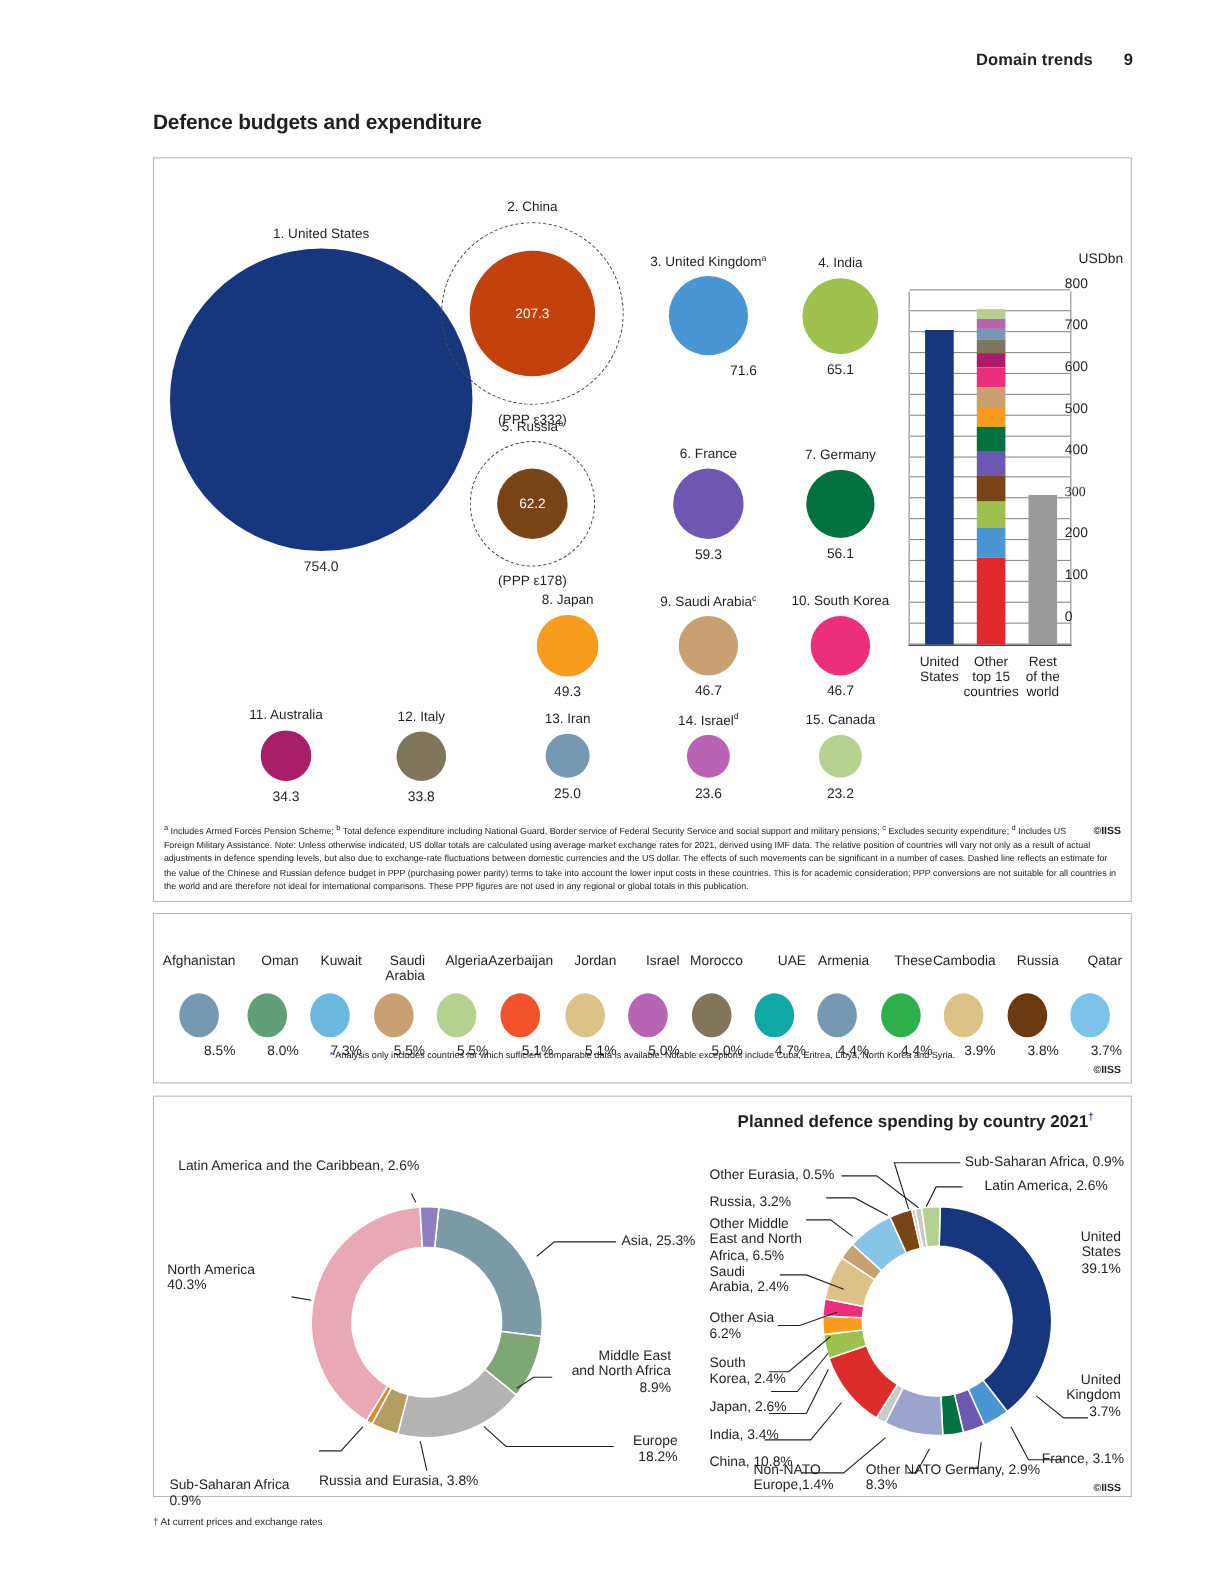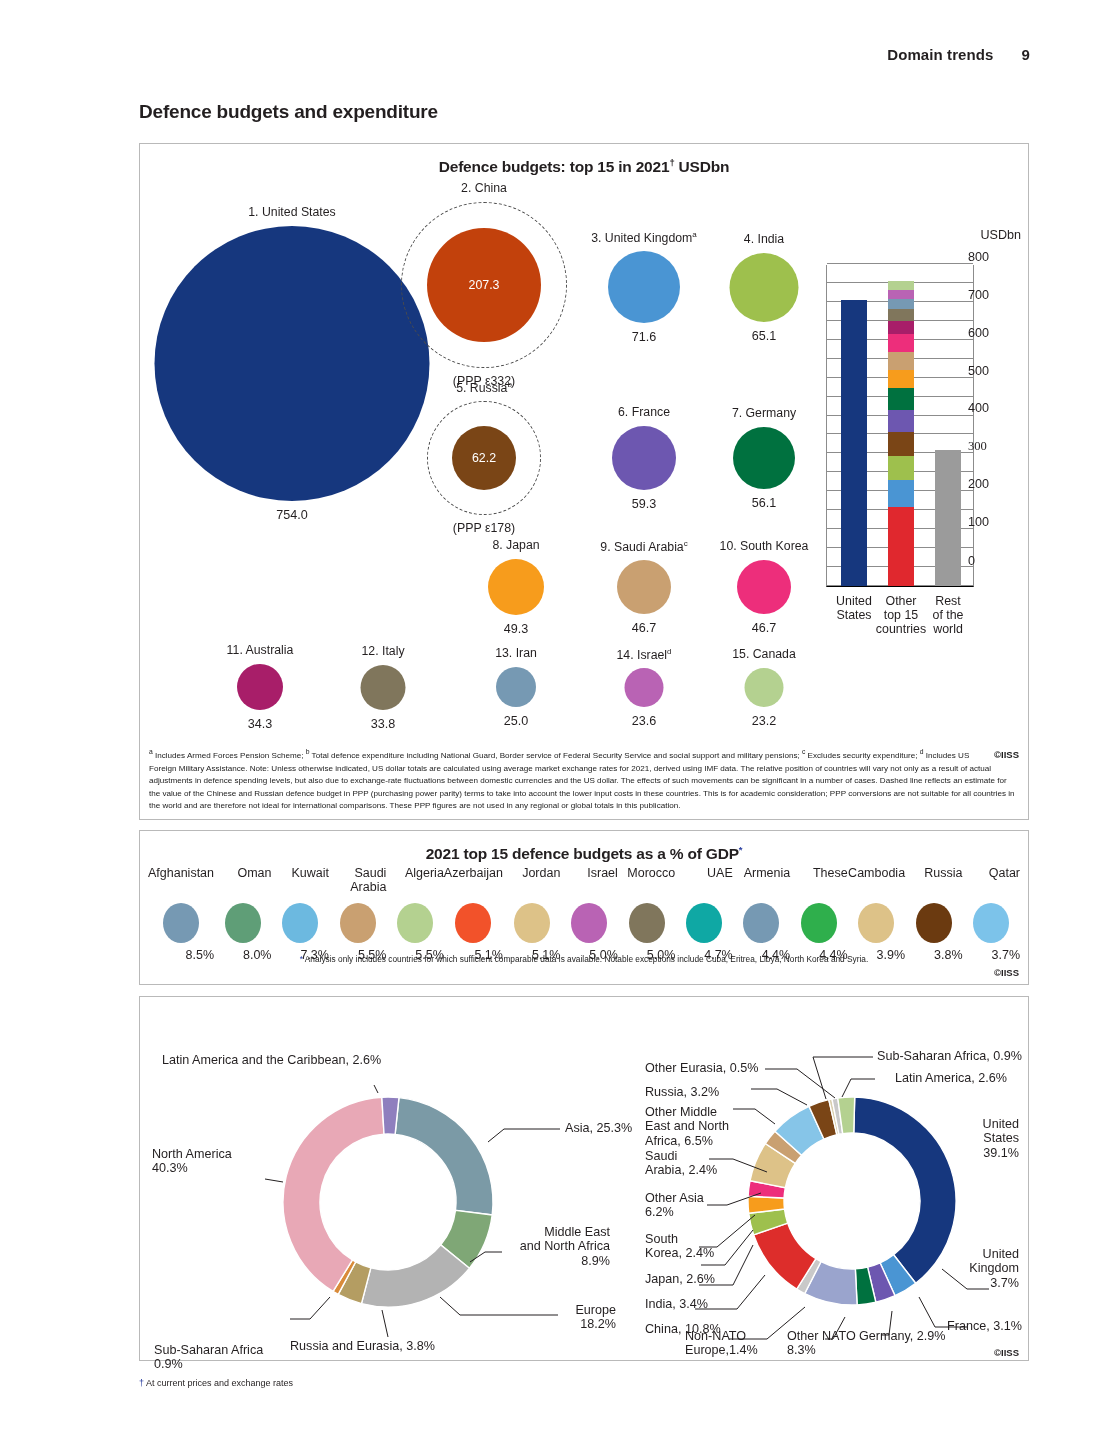--- a/index.html
+++ b/index.html
@@ -114,42 +114,39 @@
 <body>
 
 <div class="page-header">
   <span>Domain trends</span>
   <span class="page-num">9</span>
 </div>
 
 <div class="doc-title">Defence budgets and expenditure</div>
 
 <div class="panel" id="panel-bubbles">
-  <div class="panel-title">
-    <span>Defence budgets: top 15 in 2021</span><span class="sup">†</span><span> USDbn</span>
-  </div>
 
   <div class="bubble-stage" id="bubble-stage">
       <div class="bubble-item" style="left: 152px; top: 219px; width: 0px; height: 0px;">
         <div class="bubble-circle" style="width: 275px; height: 275px; background: rgb(22, 55, 126); top: -137.5px;"></div>
         <div class="bubble-label" style="top: -157.5px;">1. United States</div>
         <div class="bubble-val" style="top: 144.5px;">754.0</div>
       </div>
       <div class="bubble-item" style="left: 344px; top: 141px; width: 0px; height: 0px;">
         <div class="ppp-ring" style="width: 166px; height: 166px; top: -83px;"></div>
         <div class="bubble-circle" style="width: 114px; height: 114px; background: #c2410c; top: -57px;">
           <span class="bubble-inval">207.3</span>
         </div>
         <div class="bubble-label" style="top: -103px;">2. China</div>
         <div class="ppp-text" style="top: 89px;">(PPP ε332)</div>
       </div>
       <div class="bubble-item" style="left: 504px; top: 143px; width: 0px; height: 0px;">
         <div class="bubble-circle" style="width: 72px; height: 72px; background: rgb(74, 149, 211); top: -36px;"></div>
         <div class="bubble-label" style="top: -56px;">3. United Kingdom<sup style="font-size:8px">a</sup></div>
-        <div class="bubble-val" style="top: 43px;">71.6</div>
+        <div class="bubble-val" style="top: 43px; margin-left: 32px;">71.6</div>
       </div>
       <div class="bubble-item" style="left: 624px; top: 143px; width: 0px; height: 0px;">
         <div class="bubble-circle" style="width: 69px; height: 69px; background: rgb(158, 192, 77); top: -34.5px;"></div>
         <div class="bubble-label" style="top: -54.5px;">4. India</div>
         <div class="bubble-val" style="top: 41.5px;">65.1</div>
       </div>
       <div class="bubble-item" style="left: 344px; top: 314px; width: 0px; height: 0px;">
         <div class="ppp-ring" style="width: 114px; height: 114px; top: -57px;"></div>
         <div class="bubble-circle" style="width: 64px; height: 64px; background: rgb(122, 69, 22); top: -32px;">
           <span class="bubble-inval">62.2</span>
@@ -271,23 +268,20 @@
       </div>
   </div>
 
   <div class="foot">
     <span class="iiss">©IISS</span>
     <span id="bubble-foot-text"><sup>a</sup> Includes Armed Forces Pension Scheme; <sup>b</sup> Total defence expenditure including National Guard, Border service of Federal Security Service and social support and military pensions; <sup>c</sup> Excludes security expenditure; <sup>d</sup> Includes US Foreign Military Assistance. Note: Unless otherwise indicated, US dollar totals are calculated using average market exchange rates for 2021, derived using IMF data. The relative position of countries will vary not only as a result of actual adjustments in defence spending levels, but also due to exchange-rate fluctuations between domestic currencies and the US dollar. The effects of such movements can be significant in a number of cases. Dashed line reflects an estimate for the value of the Chinese and Russian defence budget in PPP (purchasing power parity) terms to take into account the lower input costs in these countries. This is for academic consideration; PPP conversions are not suitable for all countries in the world and are therefore not ideal for international comparisons. These PPP figures are not used in any regional or global totals in this publication.</span>
   </div>
 </div>
 
 <div class="panel" id="panel-gdp">
-  <div class="panel-title">
-    <span>2021 top 15 defence budgets as a % of GDP</span><span class="blue-sup sup">*</span>
-  </div>
   <div class="gdp-row" id="gdp-row">
       <div class="gdp-cell">
         <div class="gdp-name">Afghanistan</div>
         <div class="gdp-dot" style="background: rgb(118, 153, 179);"></div>
         <div class="gdp-pct">8.5%</div>
       </div>
       <div class="gdp-cell">
         <div class="gdp-name">Oman</div>
         <div class="gdp-dot" style="background: rgb(95, 158, 119);"></div>
         <div class="gdp-pct">8.0%</div>
@@ -394,20 +388,23 @@
 18.2%</div>
         <div class="lbl" style="left: 150px; top: 342px;">Russia and Eurasia, 3.8%</div>
         <div class="lbl" style="left: 14px; top: 302px; margin-top: 44px;">Sub-Saharan Africa
 0.9%</div>
         <div class="lbl" style="left: 12px; top: 150px;">North America
 40.3%</div>
       </div>
   </div>
 
   <div class="donut-half" id="donut-right">
+    <div class="donut-title">
+      <span>Planned defence spending by country 2021</span><span class="blue-sup sup">†</span>
+    </div>
     <div id="donut-right-svg" style="position:absolute;left:0;top:0;">
         <svg width="391" height="365">
           <path d="M217.7224026240188,100.03563820254205 A104,104 0 0 1 278.65624401201705,286.2428270324078 L256.6213903155496,257.77415613657433 A68,68 0 0 0 216.78003248493536,136.0233019016621 Z" fill="#16377e" stroke="#ffffff" stroke-width="1.4"></path>
           <path d="M278.65624401201705,286.2428270324078 A104,104 0 0 1 257.99591849455027,298.69609808651035 L243.11271593874443,265.9166795181029 A68,68 0 0 0 256.6213903155496,257.77415613657433 Z" fill="#4a95d3" stroke="#ffffff" stroke-width="1.4"></path>
           <path d="M257.99591849455027,298.69609808651035 A104,104 0 0 1 238.8545085126336,305.2272810245375 L230.59717864287583,270.1870683621976 A68,68 0 0 0 243.11271593874443,265.9166795181029 Z" fill="#6d57b0" stroke="#ffffff" stroke-width="1.4"></path>
           <path d="M238.8545085126336,305.2272810245375 A104,104 0 0 1 220.11663525631963,307.87405856927796 L218.34549228297823,271.9176536799125 A68,68 0 0 0 230.59717864287583,270.1870683621976 Z" fill="#00713f" stroke="#ffffff" stroke-width="1.4"></path>
           <path d="M220.11663525631963,307.87405856927796 A104,104 0 0 1 167.68797570892386,296.6151842706185 L184.06521488660405,264.55608202309674 A68,68 0 0 0 218.34549228297823,271.9176536799125 Z" fill="#9aa4cd" stroke="#ffffff" stroke-width="1.4"></path>
           <path d="M167.68797570892386,296.6151842706185 A104,104 0 0 1 159.7345477301195,292.1006798237423 L178.86489659277044,261.60429065398534 A68,68 0 0 0 184.06521488660405,264.55608202309674 Z" fill="#c9c9c9" stroke="#ffffff" stroke-width="1.4"></path>
           <path d="M159.7345477301195,292.1006798237423 A104,104 0 0 1 116.67789317964537,237.89341101758237 L150.71246861746044,226.1610764345731 A68,68 0 0 0 178.86489659277044,261.60429065398534 Z" fill="#dd2d2b" stroke="#ffffff" stroke-width="1.4"></path>
           <path d="M116.67789317964537,237.89341101758237 A104,104 0 0 1 111.7272950471626,216.27796447804735 L147.47553906929863,212.02789985103095 A68,68 0 0 0 150.71246861746044,226.1610764345731 Z" fill="#9ec04d" stroke="#ffffff" stroke-width="1.4"></path>

